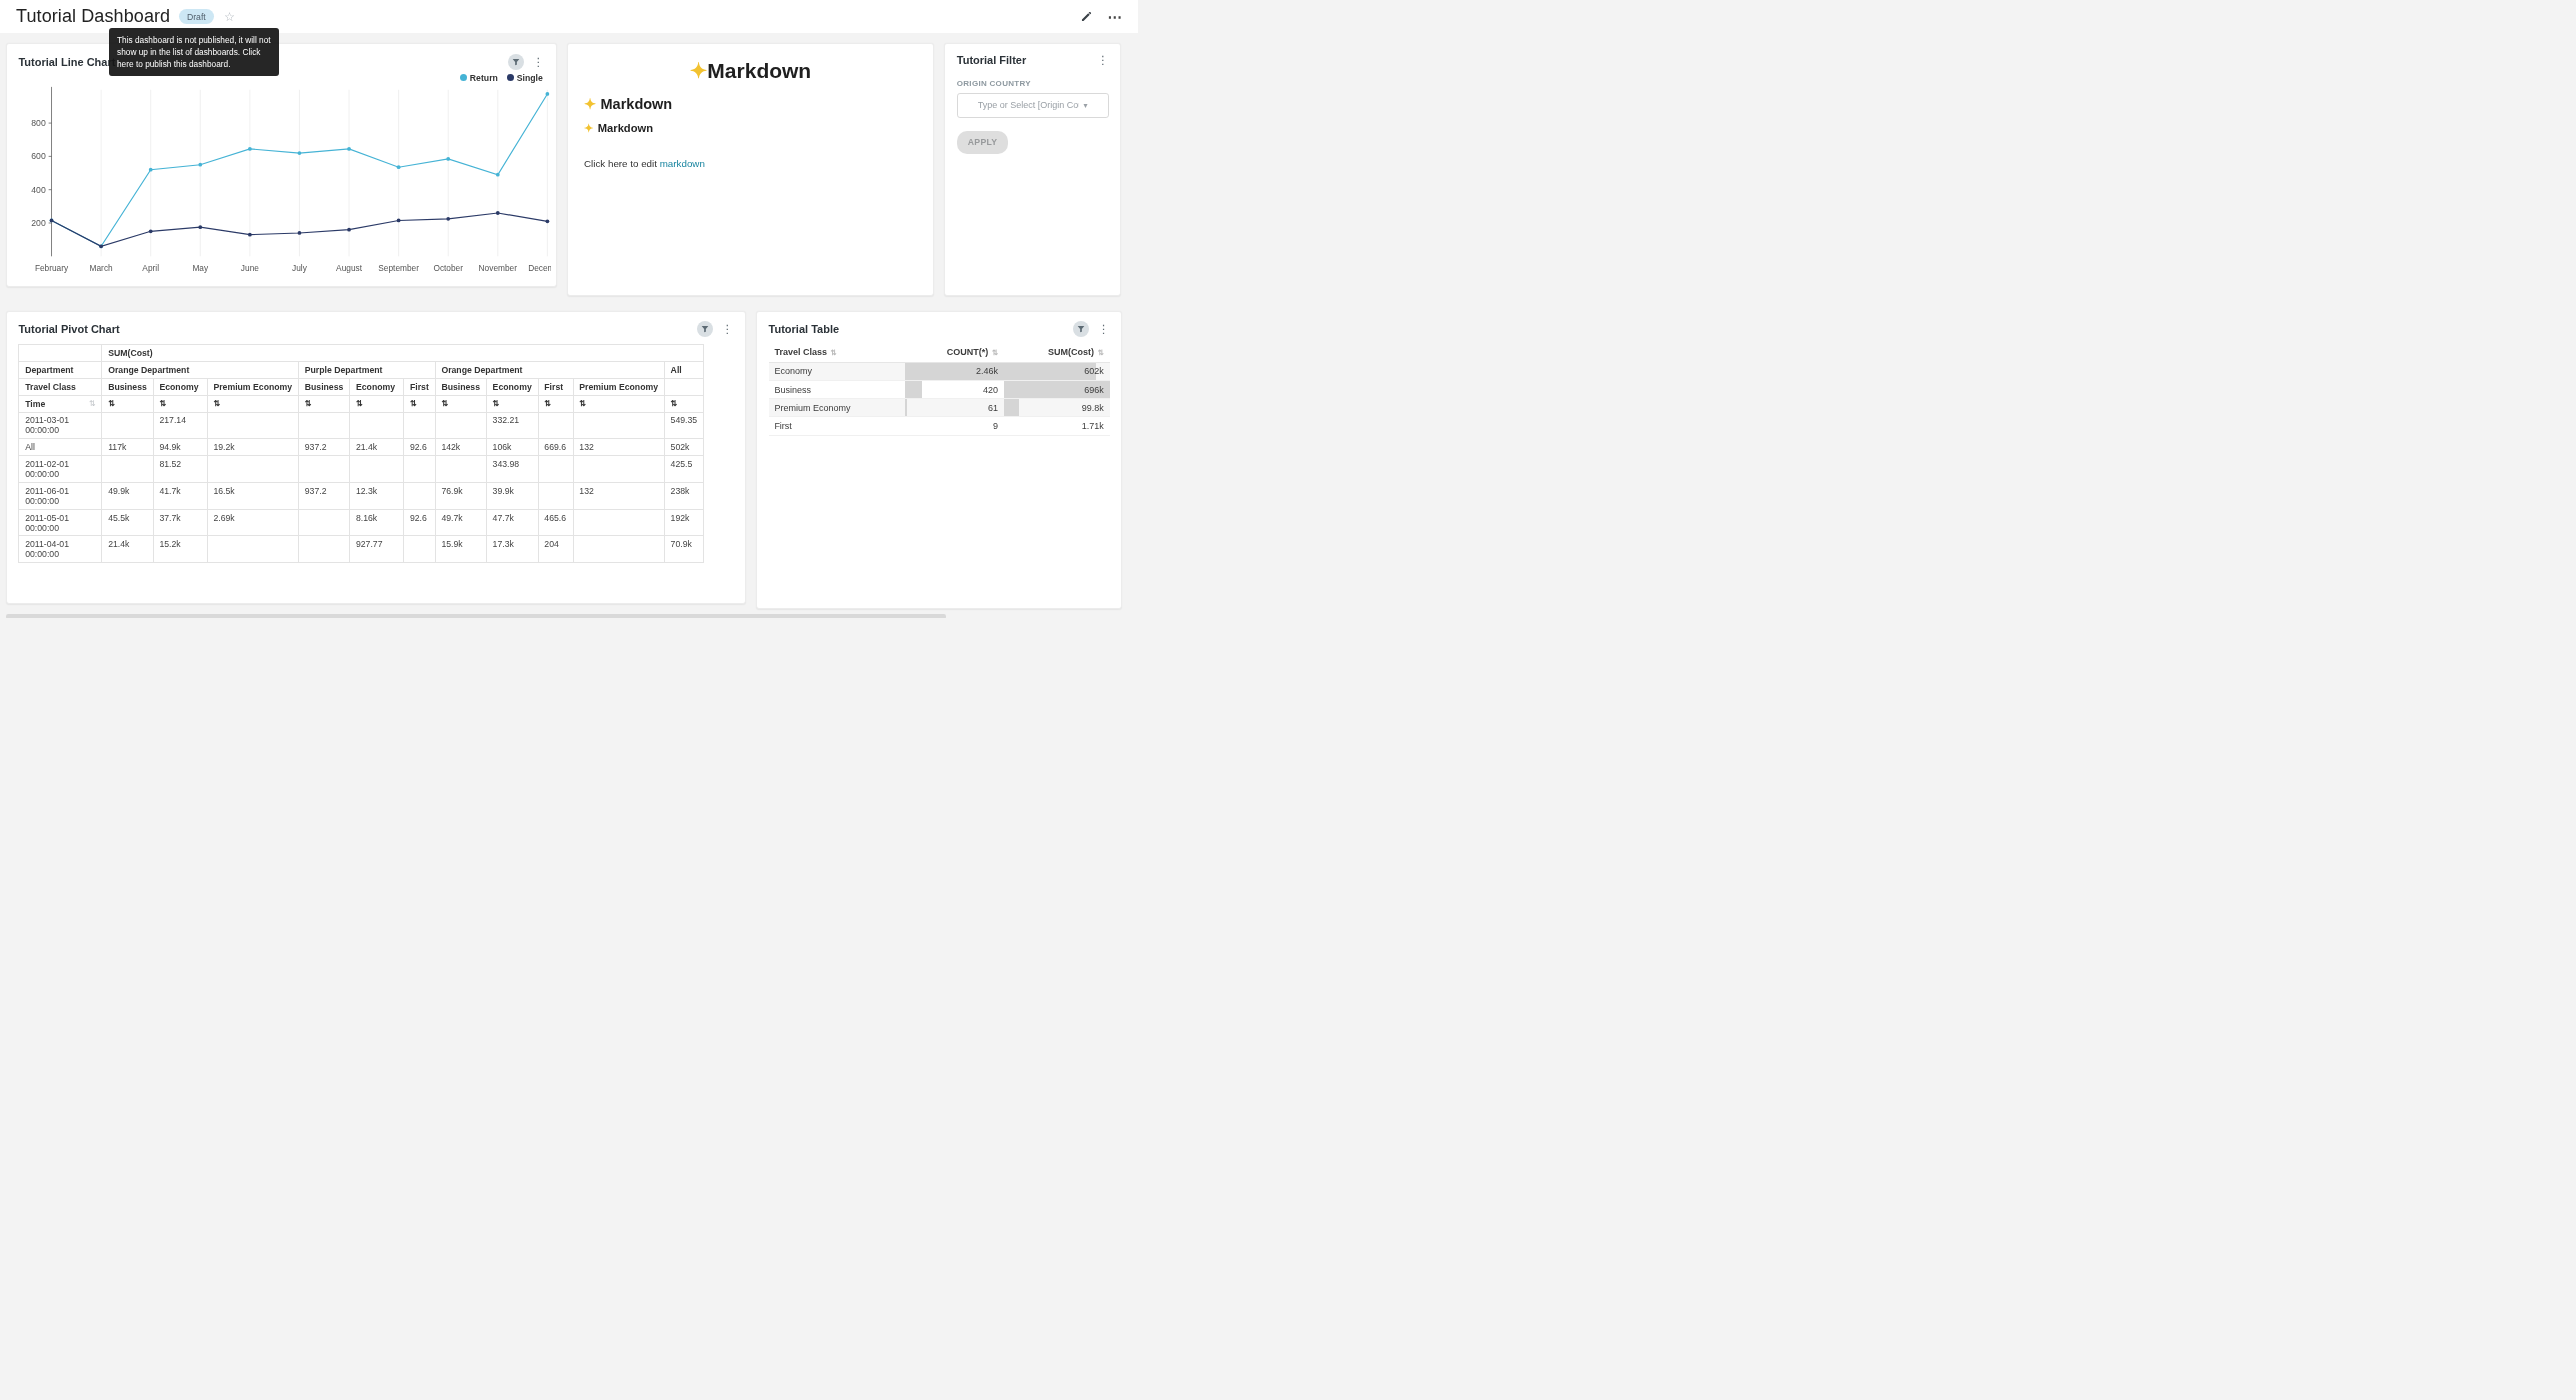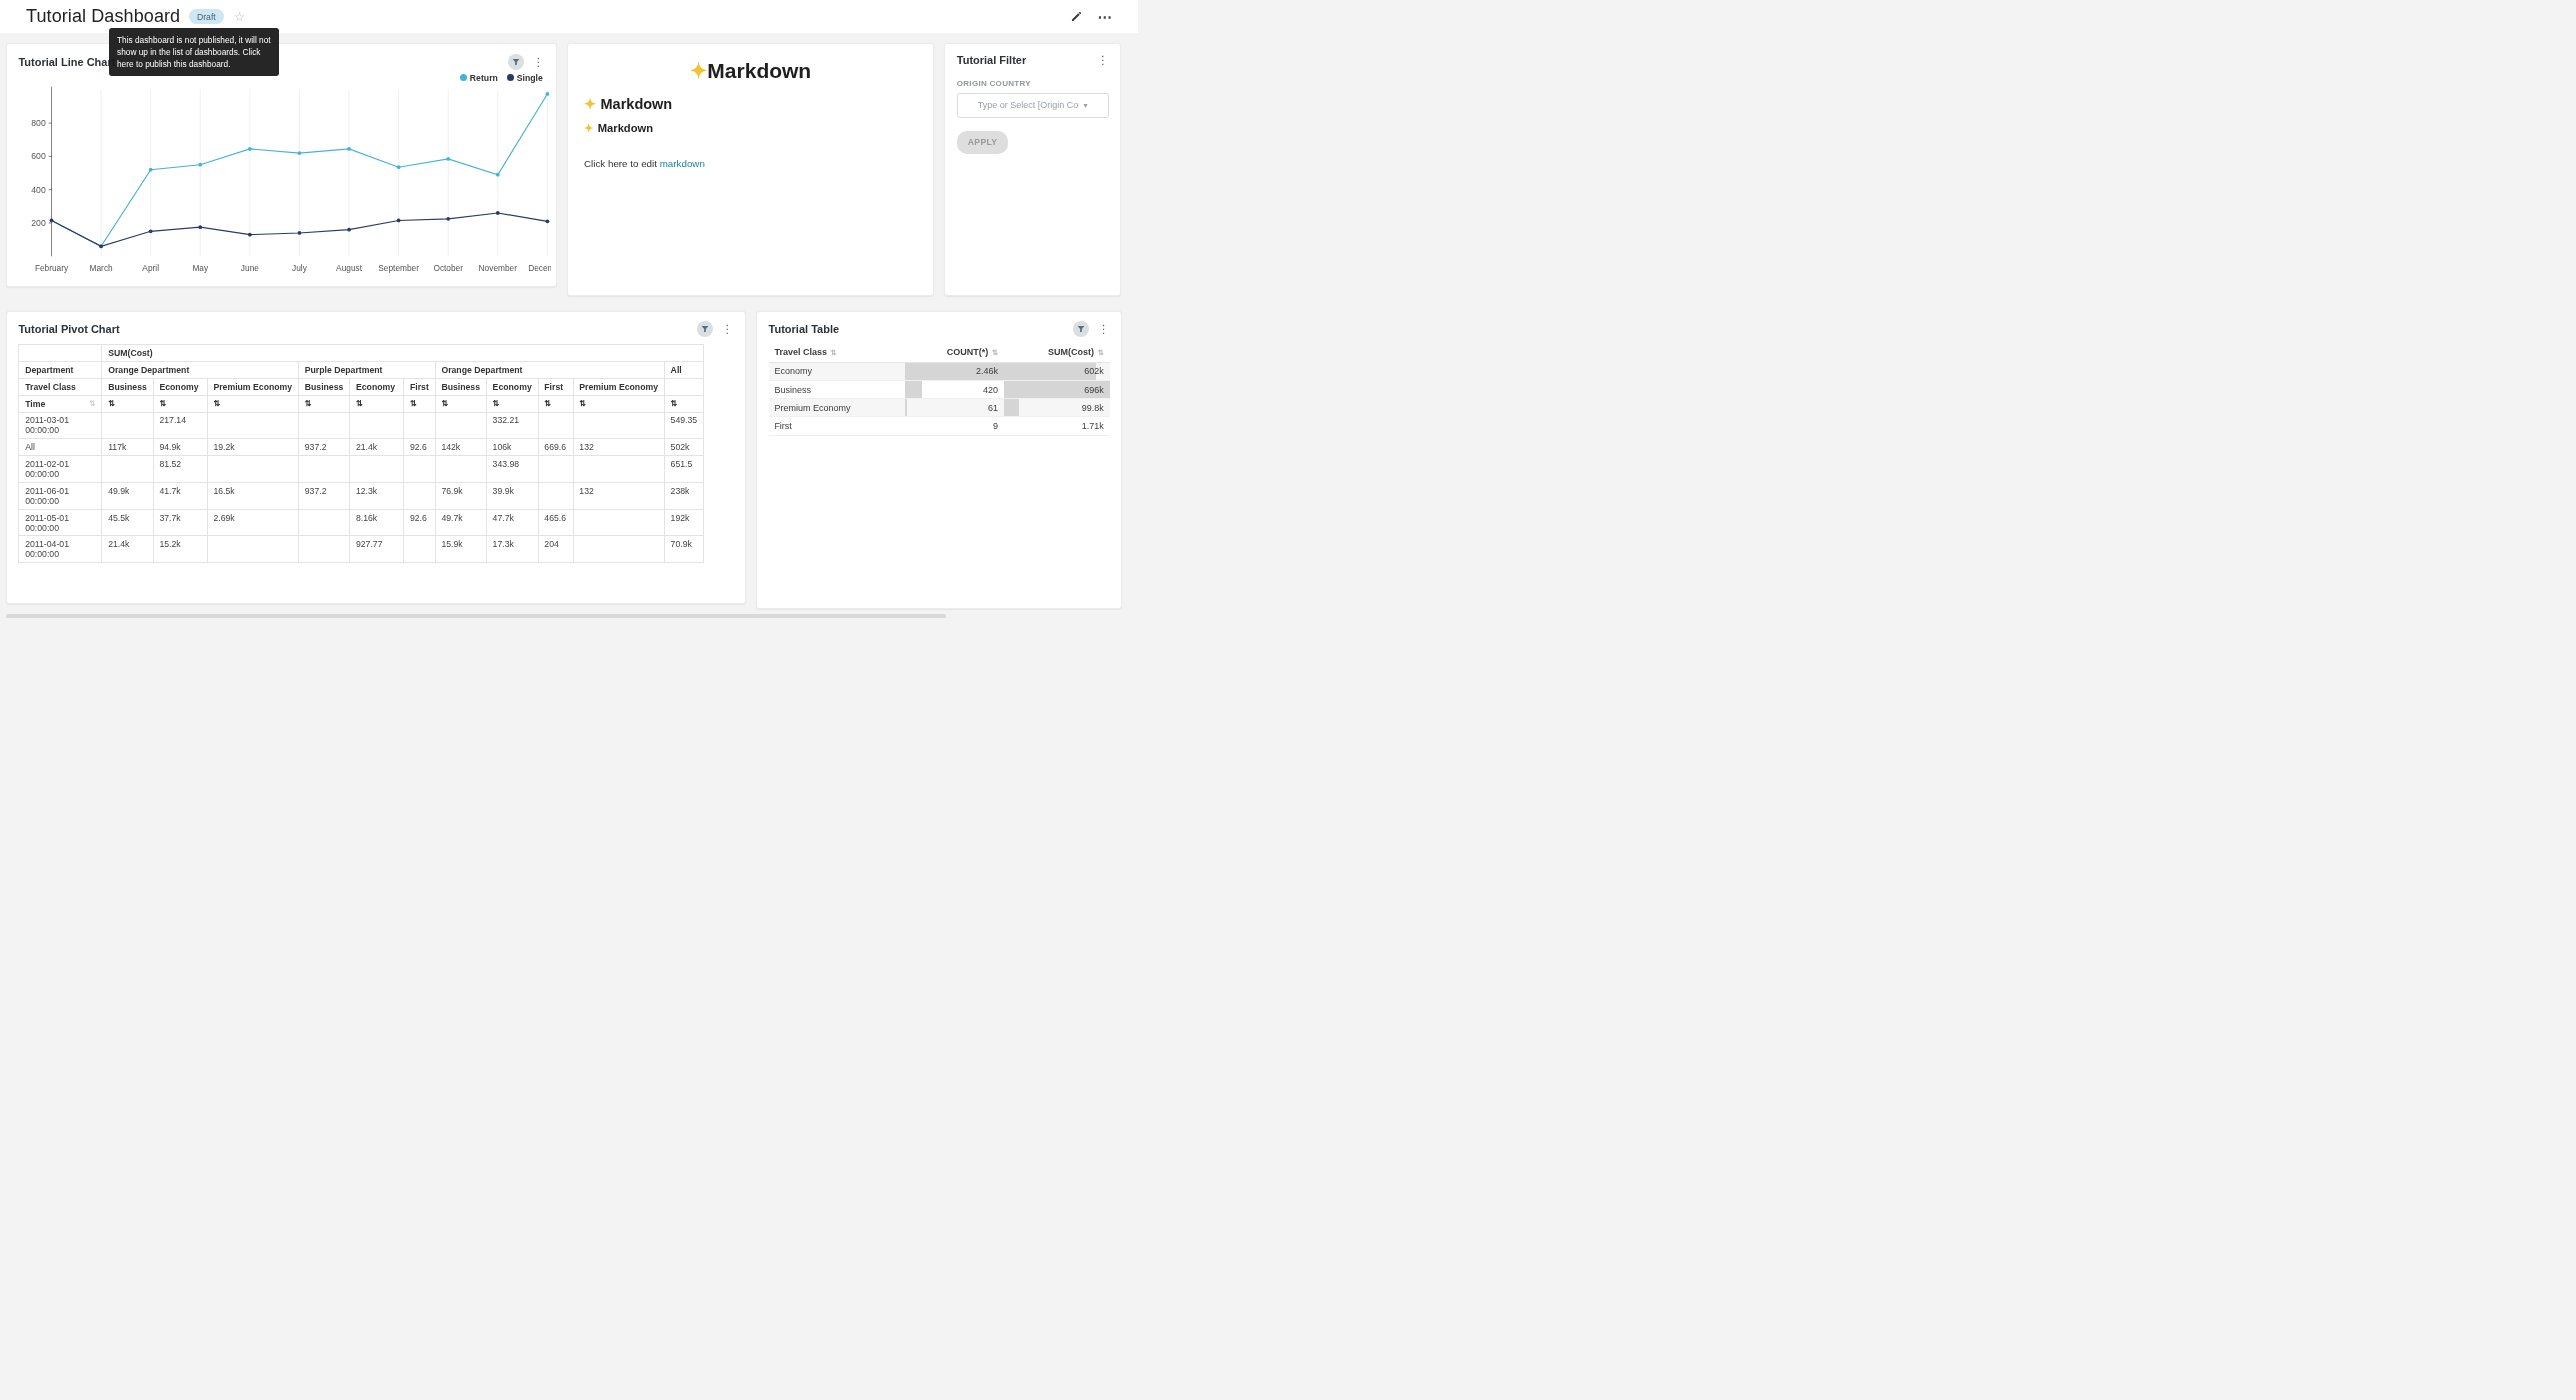--- a/index.html
+++ b/index.html
@@ -3,21 +3,21 @@
 <meta charset="utf-8">
 <style>
   * { box-sizing: border-box; }
   html,body { margin:0; padding:0; }
   body {
     width:1138px; height:618px; position:relative; overflow:hidden;
     background:#f3f3f3; color:#333;
     font-family:"Liberation Sans", sans-serif;
   }
   
-  .app-header { background:#fff; height:33px; display:flex; align-items:center; padding:0 26px; }
+  .app-header { background:#fff; height:33px; display:flex; align-items:center; padding:0 16px; }
   .page-title { font-size:18px; font-weight:500; color:#222; margin:0; letter-spacing:0.1px; }
   .draft-badge { margin-left:8.7px; background:#cde7f4; color:#51606d; font-size:8.7px; padding:2.2px 8px; border-radius:8px; }
   .star { margin-left:10.2px; color:#b4bac0; font-size:12.3px; cursor:pointer; }
   .header-actions { margin-left:auto; display:flex; align-items:center; gap:14.5px; }
   .hdots { font-size:14.5px; color:#444; font-weight:bold; cursor:pointer; }
   .pencil { display:flex; cursor:pointer; }
   
   .tooltip {
     position:absolute; left:109px; top:28px; width:170px; z-index:60;
     background:rgba(22,22,22,0.93); color:#fff; font-size:8.3px; line-height:1.45;
@@ -314,21 +314,21 @@
               <td></td>
               <td>81.52</td>
               <td></td>
               <td></td>
               <td></td>
               <td></td>
               <td></td>
               <td>343.98</td>
               <td></td>
               <td></td>
-              <td>651.5</td>
+              <td>425.5</td>
             </tr>
             <tr>
               <td class="pv-label">2011-06-01 00:00:00</td>
               <td>49.9k</td>
               <td>41.7k</td>
               <td>16.5k</td>
               <td>937.2</td>
               <td>12.3k</td>
               <td></td>
               <td>76.9k</td>

